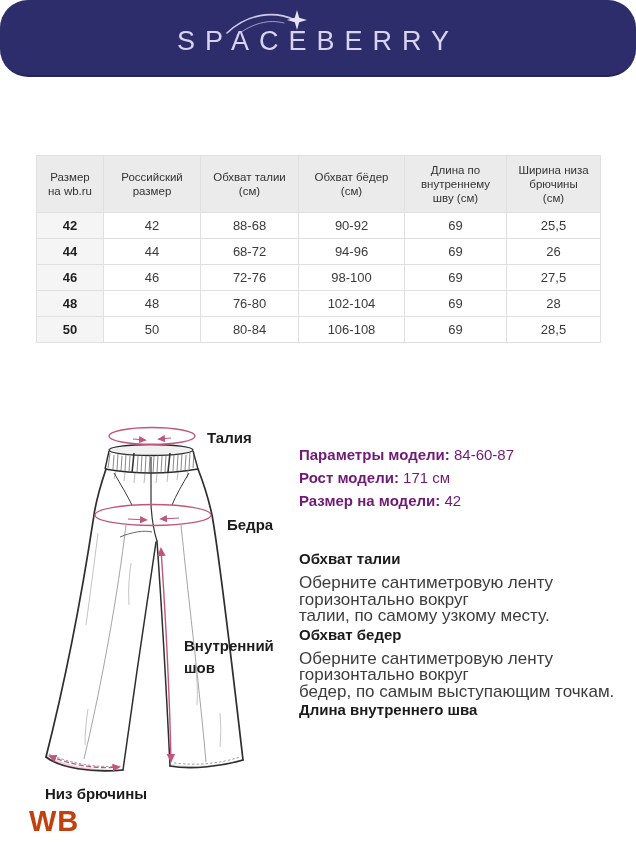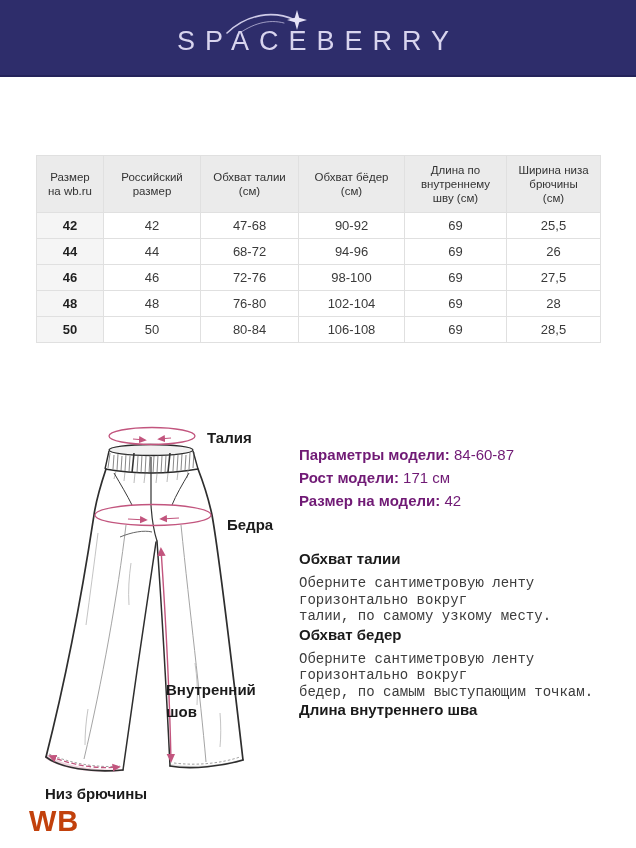--- a/index.html
+++ b/index.html
@@ -2,21 +2,21 @@
 <html><head>
 <meta charset="utf-8">
 <style>
   * { margin:0; padding:0; box-sizing:border-box; }
   html,body { background:#ffffff; }
   body { width:636px; height:848px; position:relative; overflow:hidden;
          font-family:"Liberation Sans", sans-serif; color:#222; }
 
   
   .brand-bar { position:absolute; left:0; top:0; width:636px; height:77px;
-               background:#2e2d6b; border-bottom:2px solid #24235a; text-align:center; }
+               background:#2e2d6b; border-bottom:2px solid #24235a; text-align:center;border-radius:28px; }
   .logo { position:relative; display:inline-block; margin-top:26px; }
   .logo-text { font-size:27px; letter-spacing:10px; color:#d8d4ee; font-weight:400; }
   .comet { position:absolute; left:46px; top:-20px; width:100px; height:34px; }
 
   
   .size-table { position:absolute; left:36px; top:155px; width:564px;
                 border-collapse:collapse; table-layout:fixed;padding-left:37px; }
   .size-table th, .size-table td { border:1px solid #e0e0e0; text-align:center; vertical-align:middle; }
   .size-table th { background:#ebebeb; height:57px; font-weight:400; font-size:11.5px;
                    line-height:14px; color:#333; white-space:pre-line; padding:2px 4px; }
@@ -24,30 +24,30 @@
   .size-table td.first { background:#f5f5f5; font-weight:bold; color:#1f1f1f; }
 
   
   .lower { position:absolute; left:0; top:413px; width:636px; height:420px; }
 
   .diagram { position:absolute; left:30px; top:0; width:280px; height:420px; }
   .diagram svg { position:absolute; left:0; top:0; }
   .dlabel { position:absolute; font-size:15px; font-weight:600; color:#1b1b1b; line-height:20px; }
   .dlabel.waist   { left:177px; top:15px; }
   .dlabel.hips    { left:197px; top:102px;text-align:right; }
-  .dlabel.inseam  { left:136px; top:222px; width:104px; white-space:pre-line; line-height:22px;margin-top:44px; }
+  .dlabel.inseam  { left:154px; top:222px; width:104px; white-space:pre-line; line-height:22px; }
   .dlabel.legbottom { left:15px; top:371px; }
 
   .info-col { position:absolute; left:299px; top:30px; width:316px; }
   .model-line { font-size:15px; line-height:23px; color:#701a75; }
   .model-line .b { font-weight:bold; }
   .msec { }
   .msec.firstsec { margin-top:37px; }
   .msec h3 { font-size:15px; line-height:20px; font-weight:bold; color:#1a1a1a; margin-bottom:6px; }
-  .msec p { font-size:14px; line-height:16.5px; color:#3c3c3c; white-space:pre-line;font-family:Liberation Mono, monospace; }
+  .msec p { font-size:17px; line-height:16.5px; color:#3c3c3c; white-space:pre-line; }
 
   .watermark { position:absolute; left:13px; top:805px; font-size:29px; font-weight:bold;
                color:#c2410c; letter-spacing:1px;margin-left:16px; }
 </style>
 </head>
 <body>
 
 <div class="page">
 
   <header class="brand-bar">
@@ -85,21 +85,21 @@
 шву (см)</th>
           <th>Ширина низа
 брючины
 (см)</th>
         </tr>
     </thead>
     <tbody>
         <tr>
           <td class="first">42</td>
           <td>42</td>
-          <td>47-68</td>
+          <td>88-68</td>
           <td>90-92</td>
           <td>69</td>
           <td>25,5</td>
         </tr>
         <tr>
           <td class="first">44</td>
           <td>44</td>
           <td>68-72</td>
           <td>94-96</td>
           <td>69</td>

